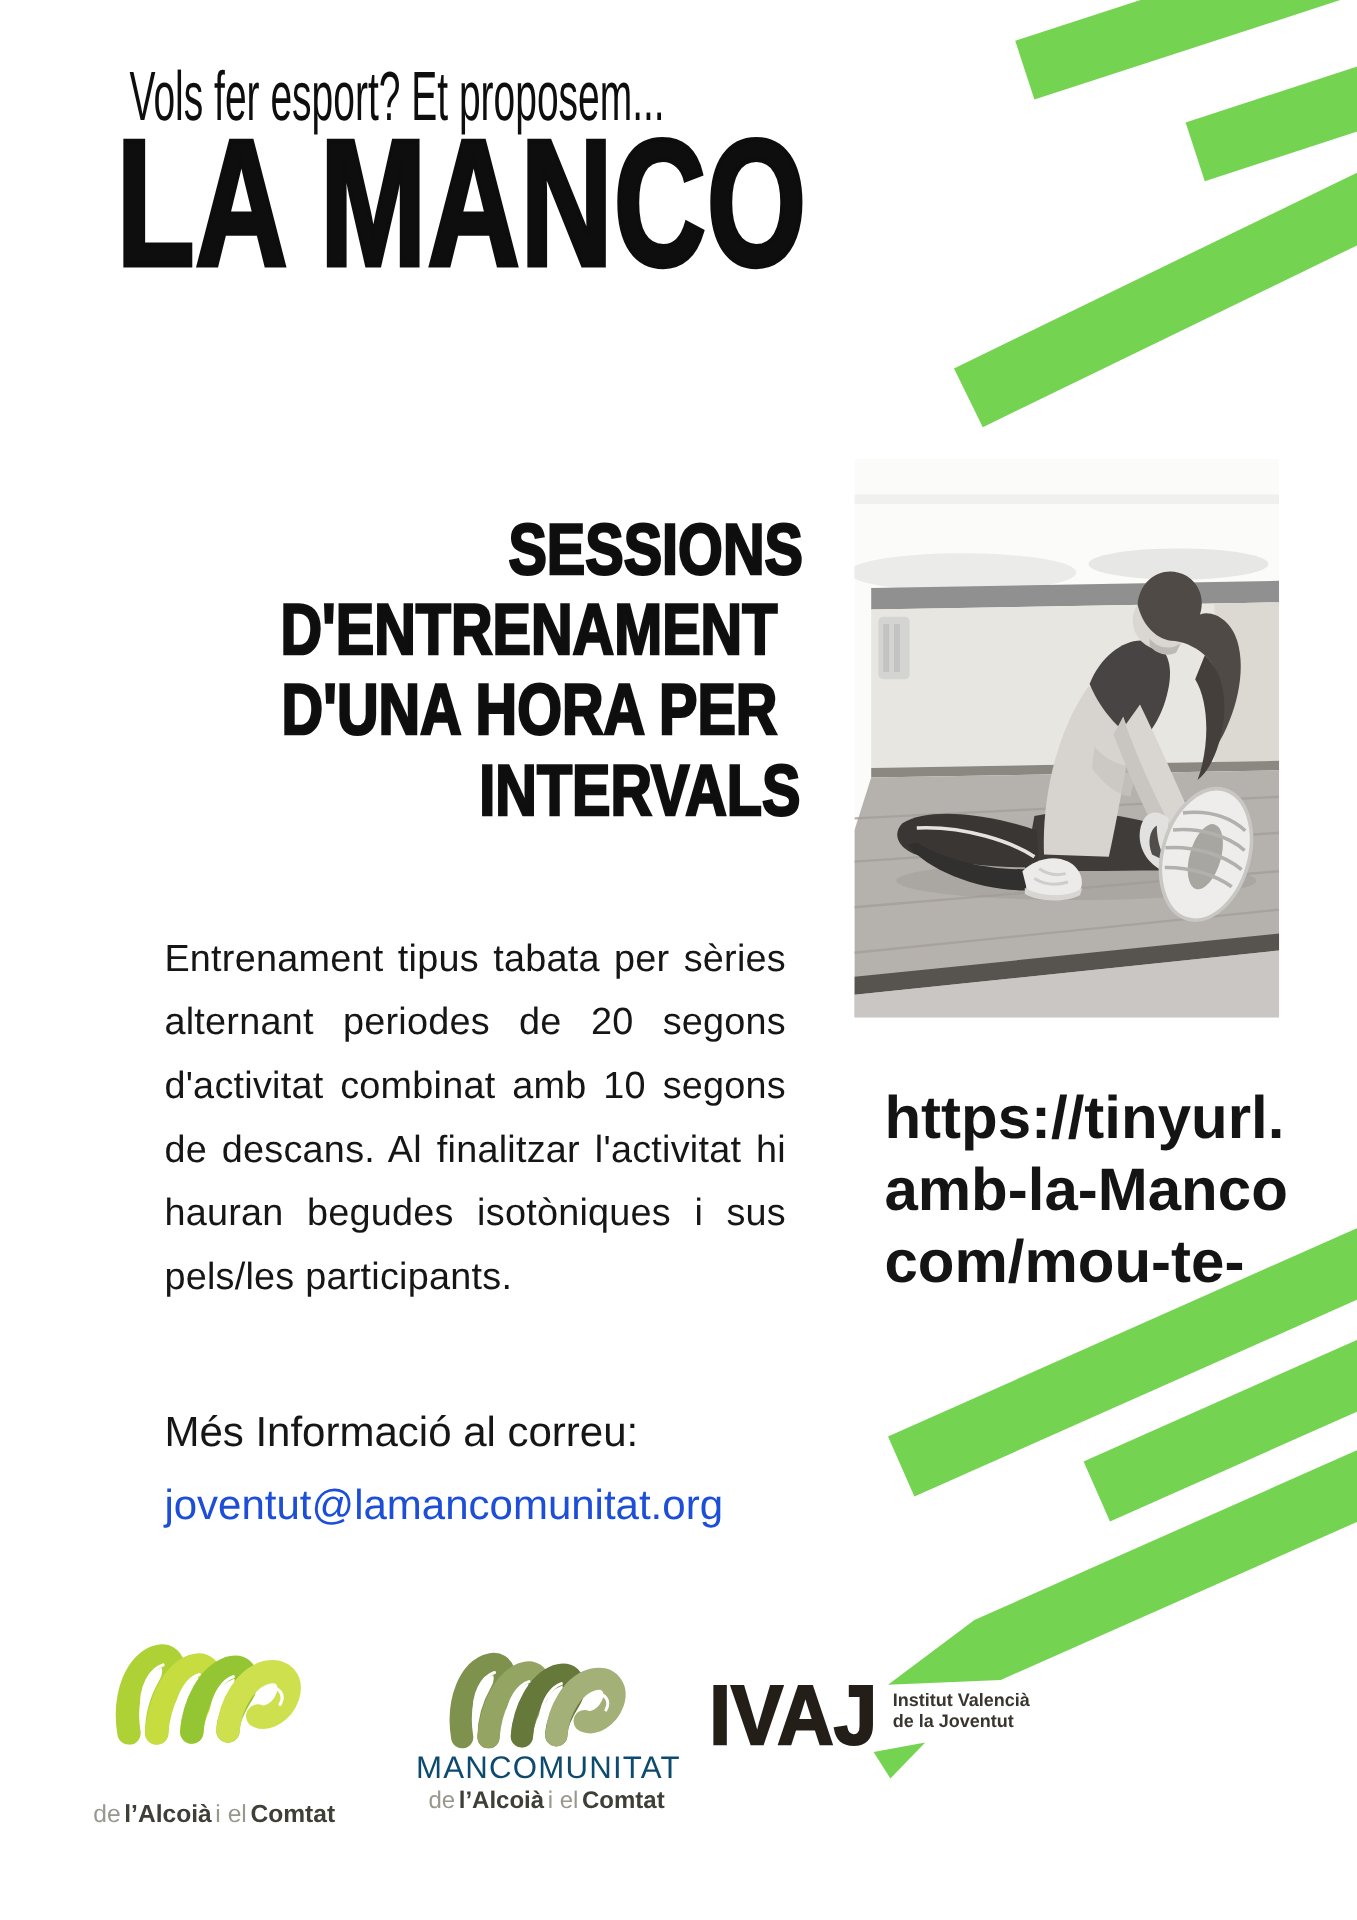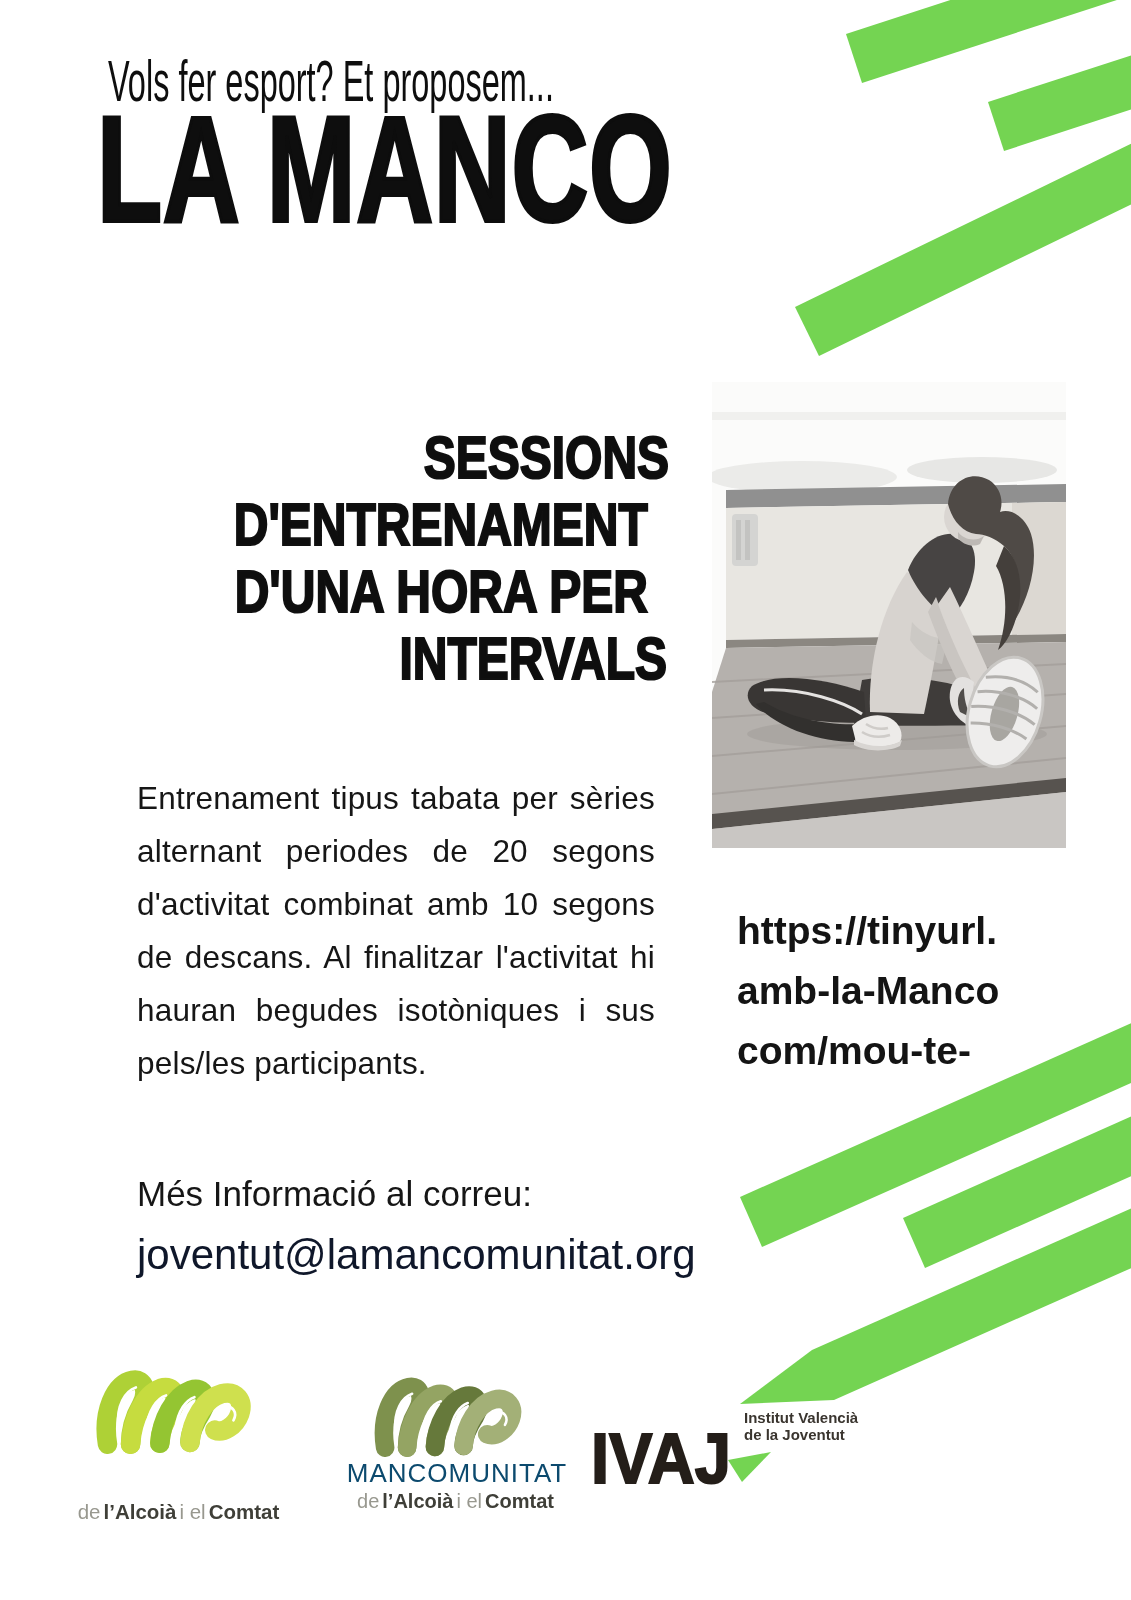--- a/index.html
+++ b/index.html
@@ -20,49 +20,49 @@
   .title .cond{transform:scaleX(.71);-webkit-text-stroke:4px #0d0d0d;letter-spacing:1px;}
 
   .subtitle{position:absolute;left:60px;top:424px;width:640px;font-size:60px;font-weight:700;line-height:67px;text-align:right;}
   .subtitle .s-line{height:67px;}
   .subtitle .cond{transform:scaleX(.8);transform-origin:50% 50%;-webkit-text-stroke:2.2px #101010;}
 
   .body-text{position:absolute;left:137px;top:772px;width:518px;margin:0;
     font-size:31.5px;line-height:53px;text-align:justify;color:#161616;letter-spacing:.2px;}
 
   .contact-label{position:absolute;left:137px;top:1172px;font-size:35px;line-height:44px;color:#161616;}
-  .contact-email{position:absolute;left:137px;top:1233px;font-size:42px;line-height:44px;color:#0f172a;}
+  .contact-email{position:absolute;left:137px;top:1233px;font-size:35px;line-height:44px;color:#1d4ed8;}
 
   .photo{position:absolute;left:712px;top:382px;width:354px;height:466px;}
   .photo svg{display:block;width:354px;height:466px;}
 
   .inscription-title{position:absolute;left:712px;top:848px;width:320px;text-align:center;
     font-size:46px;font-weight:700;color:#141414;}
-  .inscription-url{position:absolute;left:737px;top:901px;font-size:39px;font-weight:700;line-height:60px;color:#141414;}
+  .inscription-url{position:absolute;left:737px;top:901px;font-size:50px;font-weight:700;line-height:60px;color:#141414;}
 
   
   .wave-svg{position:absolute;}
   .wave-joventut{left:70px;top:1352px;width:224px;height:102px;}
   .wave-manco{left:345px;top:1360px;width:222px;height:97px;}
   .wave-svg path.hump{fill:none;stroke-width:22;stroke-linecap:round;}
   .wave-svg path.arc{fill:none;stroke:#ffffff;stroke-width:3;stroke-linecap:round;}
   .jov .h1{stroke:#aed136;} .jov .h2{stroke:#c6dc3f;} .jov .h3{stroke:#94c532;} .jov .h4{stroke:#cfe04e;}
   .man .h1{stroke:#7e914d;} .man .h2{stroke:#94a463;} .man .h3{stroke:#66793b;} .man .h4{stroke:#a3b077;}
 
   .jov-name{position:absolute;left:60px;top:1448px;width:240px;text-align:center;
     font-size:47px;font-weight:400;letter-spacing:3px;color:#45453f;}
   .jov-tagline{position:absolute;left:60px;top:1500px;width:240px;text-align:center;font-size:20.5px;}
   .man-name{position:absolute;left:333px;top:1458px;width:248px;text-align:center;
     font-size:26px;font-weight:400;letter-spacing:1px;color:#0c4a6e;}
   .man-tagline{position:absolute;left:333px;top:1490px;width:248px;text-align:center;font-size:20px;}
   .tagline .lt{color:#98988f;font-weight:400;}
   .tagline .bd{color:#3f3f38;font-weight:700;}
   .tagline span{margin:0 3px 0 0;}
 
-  .ivaj-name{position:absolute;left:591px;top:1424px;font-size:70px;font-weight:700;
+  .ivaj-name{position:absolute;left:591px;top:1394px;font-size:70px;font-weight:700;
     line-height:70px;color:#241e19;}
   .ivaj-name .cond{transform:scaleX(.93);-webkit-text-stroke:2px #241e19;}
   .ivaj-sub{position:absolute;left:744px;top:1409px;font-size:15px;line-height:17px;color:#3a352f;font-weight:700;}
 </style>
 </head>
 <body>
 
 <div class="canvas">
 
   <svg class="stripes-svg" viewBox="0 0 1131 1600">

